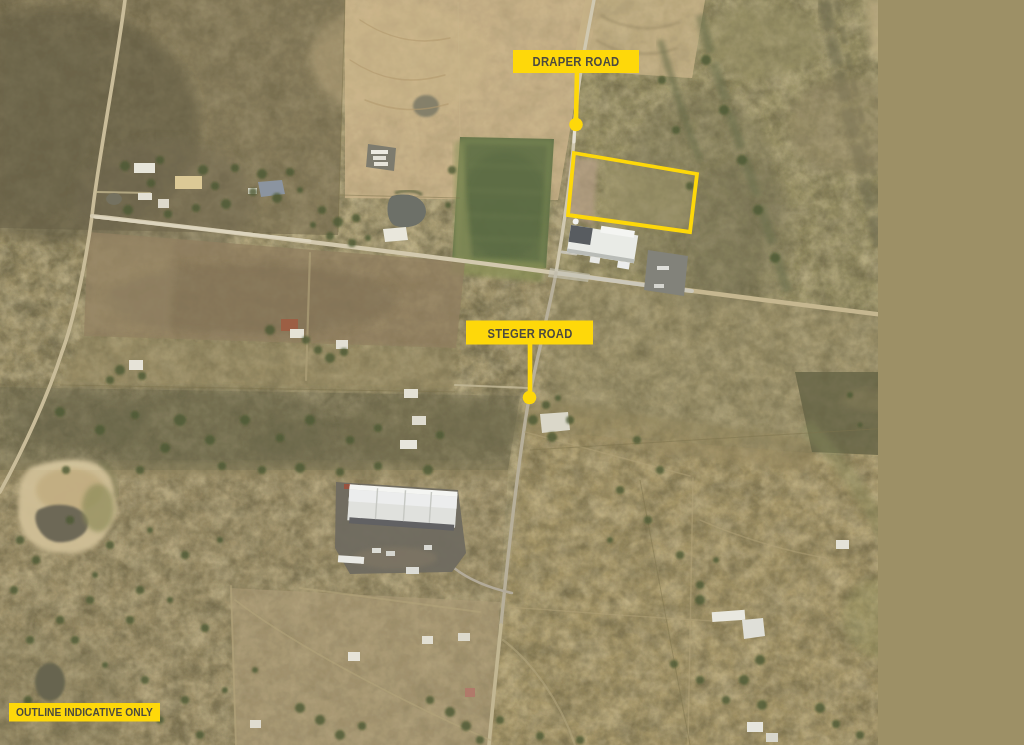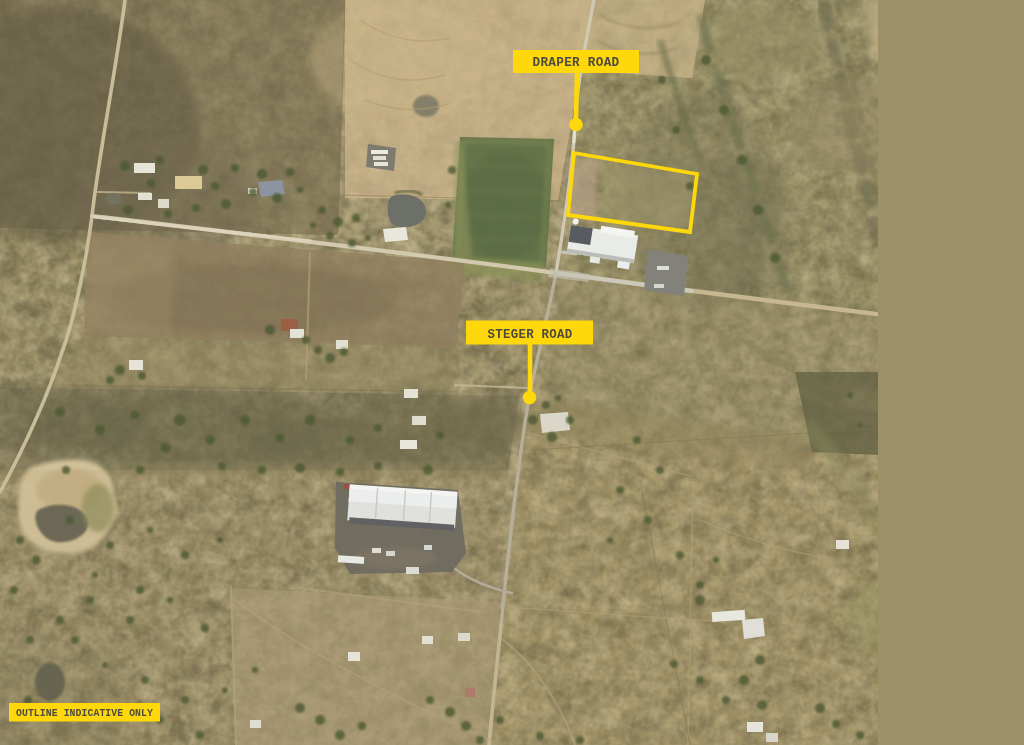--- a/index.html
+++ b/index.html
@@ -1,16 +1,16 @@
 <!DOCTYPE html>
 <html><head>
 <meta charset="utf-8">
 <style>
   html,body{margin:0;padding:0;background:#9d9066;}
-  #map{position:relative;width:878px;height:745px;overflow:hidden;font-family:Liberation Mono, monospace;}
+  #map{position:relative;width:878px;height:745px;overflow:hidden;font-family:Liberation Sans, sans-serif;}
   svg{display:block;}
 </style>
 </head>
 <body>
 <div id="map">
 <svg width="1024" height="745" viewBox="0 0 1024 745">
 <defs>
   <filter id="fDark" x="0" y="0" width="100%" height="100%">
     <feTurbulence type="fractalNoise" baseFrequency="0.042 0.05" numOctaves="3" seed="11" result="n"></feTurbulence>
     <feColorMatrix in="n" type="matrix" values="0 0 0 0 0  0 0 0 0 0  0 0 0 0 0  2.6 0 0 0 -1.05" result="m"></feColorMatrix>

